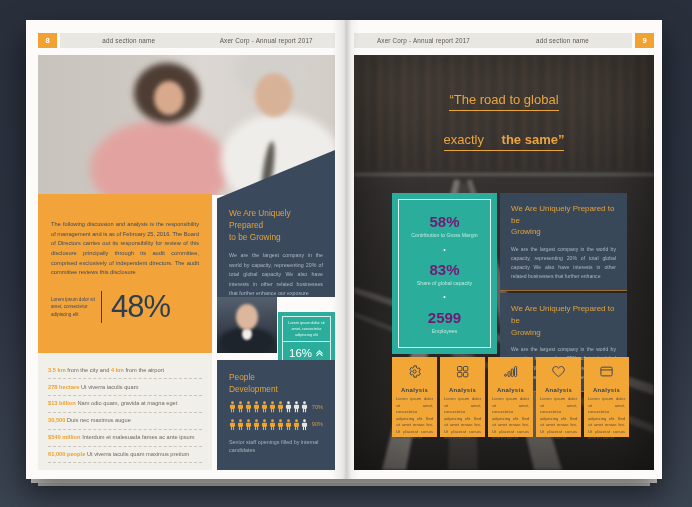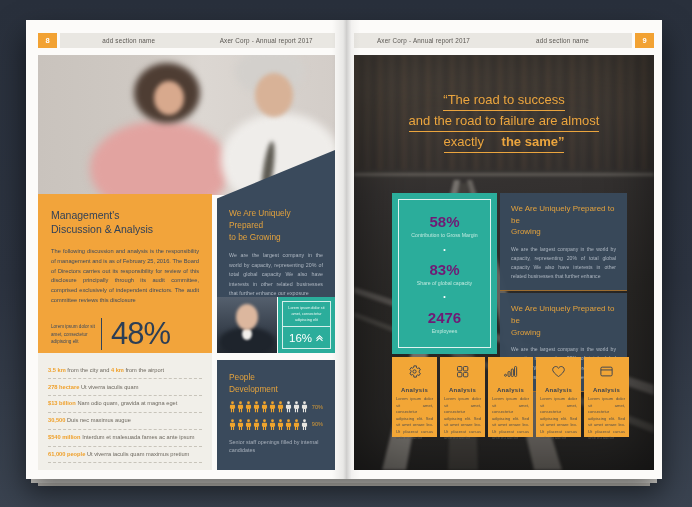--- a/index.html
+++ b/index.html
@@ -54,21 +54,21 @@
   .grow-title { font-size:8.3px; line-height:1.45; color:#E3A23D; white-space:pre-line; }
   .grow-body { margin-top:8px; font-size:5.3px; line-height:1.8; color:#aeb7c2; text-align:justify; }
 
   .manphoto { position:absolute; left:191px; top:277px; width:60px; height:56px; overflow:hidden;
               background:linear-gradient(180deg,#55606e 0%,#39424e 55%,#23282f 100%); }
   .manphoto .blob { position:absolute; border-radius:50%; }
   .p-face { left:19px; top:7px; width:22px; height:26px; background:#dcb79e; filter:blur(1.5px); }
   .p-suit { left:2px; top:30px; width:56px; height:30px; background:#1e242c; filter:blur(2px); border-radius:40% 40% 0 0; }
   .p-collar { left:25px; top:31px; width:10px; height:12px; background:#f2f0ec; filter:blur(1px); }
 
-  .teal16 { position:absolute; left:252px; top:277px; width:57px; height:56px; background:#2BAD9B; padding:4px; }
+  .teal16 { position:absolute; left:252px; top:292px; width:57px; height:56px; background:#2BAD9B; padding:4px; }
   .teal16-inner { border:1px solid rgba(255,255,255,.8); height:100%; display:flex; flex-direction:column; }
   .teal16-cap { flex:1; font-size:3.8px; line-height:1.6; color:#e7f8f3; text-align:center; padding:3px 4px;
                 border-bottom:1px solid rgba(255,255,255,.8); }
   .teal16-val { height:24px; display:flex; align-items:center; justify-content:center; gap:3px; color:#fff; }
   .teal16-val .num { font-size:11.5px; font-weight:400; }
 
   .peopledev { position:absolute; left:191px; top:340px; width:118px; height:110px; background:#3A4A5C; padding:11px 12px 0 12px; }
   .pd-title { font-size:8.3px; line-height:1.45; color:#E3A23D; white-space:pre-line; }
   .people-row { display:flex; align-items:center; margin-top:6px; }
   .people-icons { display:flex; gap:1px; flex:1; }
@@ -132,22 +132,20 @@
       <div class="blob w-shirt"></div>
       <div class="blob w-hair"></div>
       <div class="blob w-face"></div>
       <div class="blob m-shirt"></div>
       <div class="blob m-tie"></div>
       <div class="blob m-hair"></div>
       <div class="blob m-face"></div>
     </div>
 
     <div class="mgmt">
-      <div class="mgmt-title">Management's
-Discussion &amp; Analysis</div>
       <div class="mgmt-body">The following discussion and analysis is the responsibility of management and is as of February 25, 2016. The Board of Directors carries out its responsibility for review of this disclosure principally through its audit committee, comprised exclusively of independent directors. The audit committee reviews this disclosure</div>
       <div class="mgmt-stat">
         <div class="mgmt-stat-cap">Lorem ipsum dolor sit amet, consectetur adipiscing elit</div>
         <div class="mgmt-stat-div"></div>
         <div class="mgmt-stat-val">48%</div>
       </div>
     </div>
 
     <div class="facts">
 
@@ -348,42 +346,42 @@
         <polygon points="104,128 114,128 124,415 94,415" fill="#4e4a45" opacity=".55"></polygon>
         <polygon points="100,125 106,125 52,415 28,415" fill="#a29d96" opacity=".6"></polygon>
         <polygon points="113,125 118,125 208,415 180,415" fill="#938e87" opacity=".55"></polygon>
         <polygon points="0,238 0,232 300,330 300,340" fill="#8e8a84" opacity=".4"></polygon>
         <polygon points="0,262 0,257 300,370 300,378" fill="#7e7a74" opacity=".3"></polygon>
       </svg>
       <div class="vignette"></div>
     </div>
 
     <div class="quote">
-      <span class="qline">“The road to success</span><br>
-      <span class="qline">and the road to failure are almost</span><br>
+      <span class="qline">“The road to global</span><br>
+      <br>
       <span class="qline"><span>exactly </span><b>the same”</b></span>
     </div>
 
     <div class="tealpanel">
       <div class="tealpanel-inner">
 
           <div class="stat-group">
             <div class="stat-value">58%</div>
             <div class="stat-label">Contribution to Gross Margin</div>
           </div>
           <div class="stat-dot">•</div>
 
           <div class="stat-group">
             <div class="stat-value">83%</div>
             <div class="stat-label">Share of global capacity</div>
           </div>
           <div class="stat-dot">•</div>
 
           <div class="stat-group">
-            <div class="stat-value">2476</div>
+            <div class="stat-value">2599</div>
             <div class="stat-label">Employees</div>
           </div>
 
         </div>
     </div>
 
     <div class="growRwrap">
 
         <div class="growR">
           <div class="grow-title">We Are Uniquely Prepared to be

